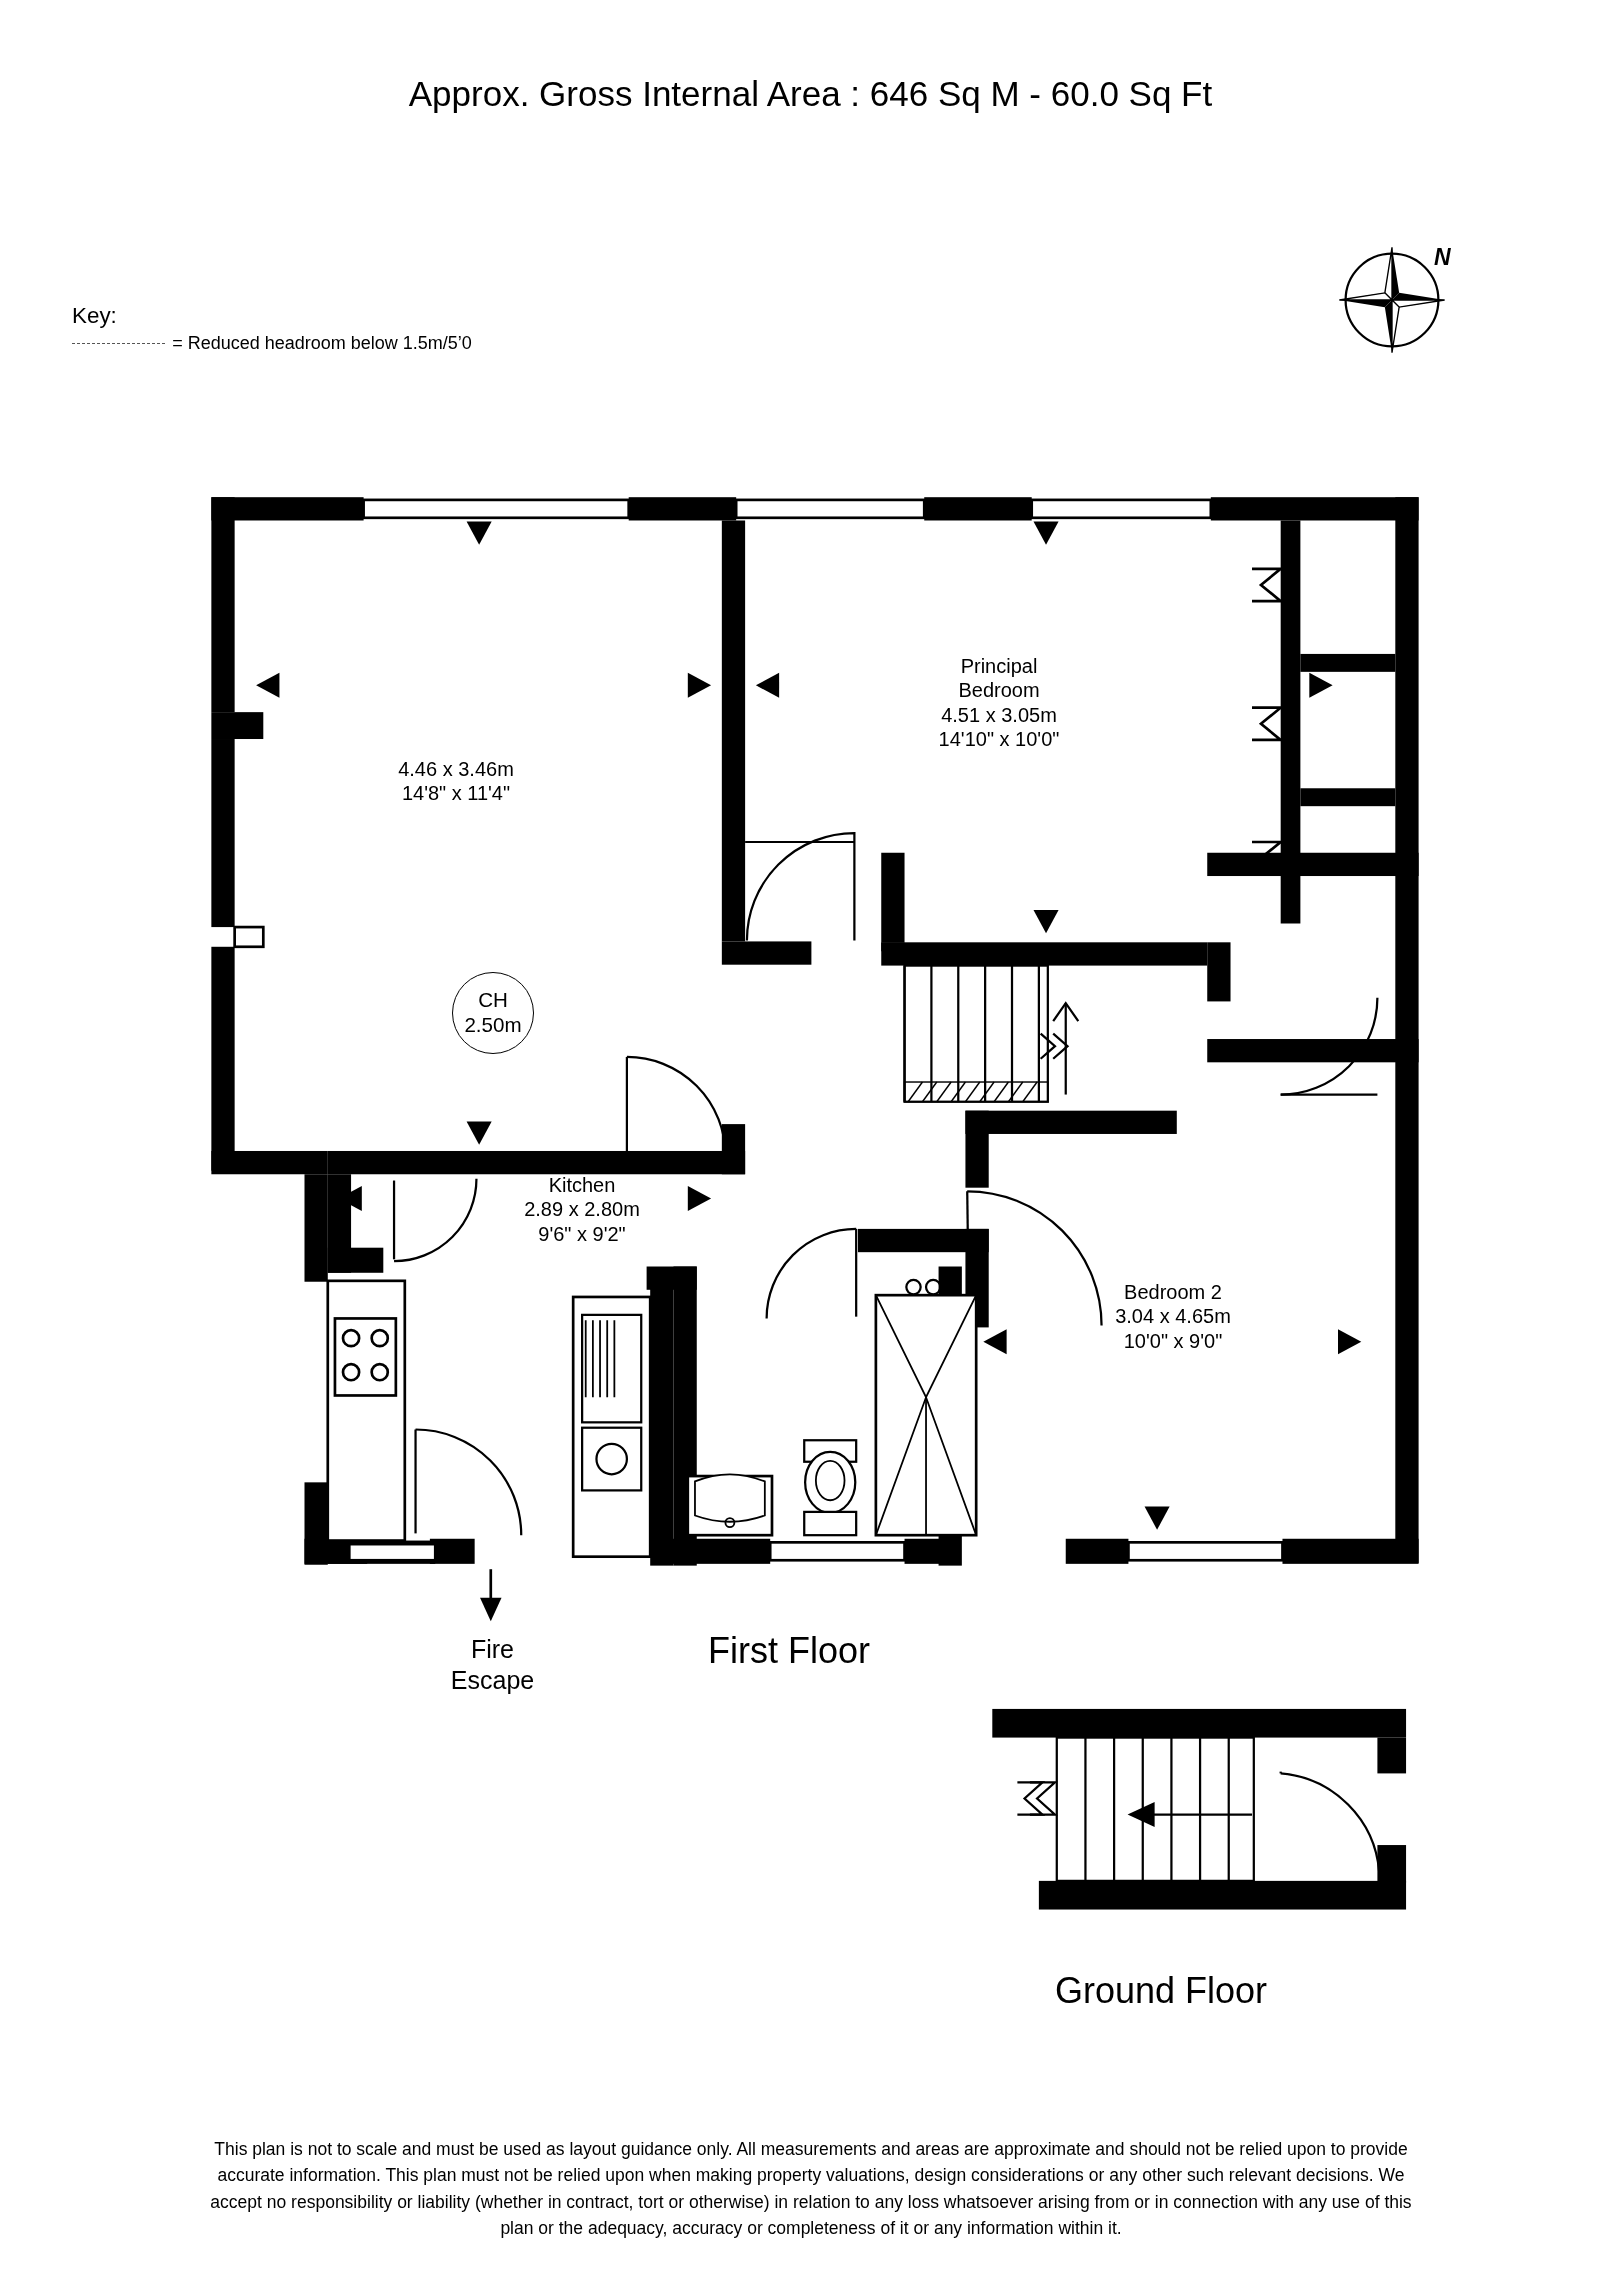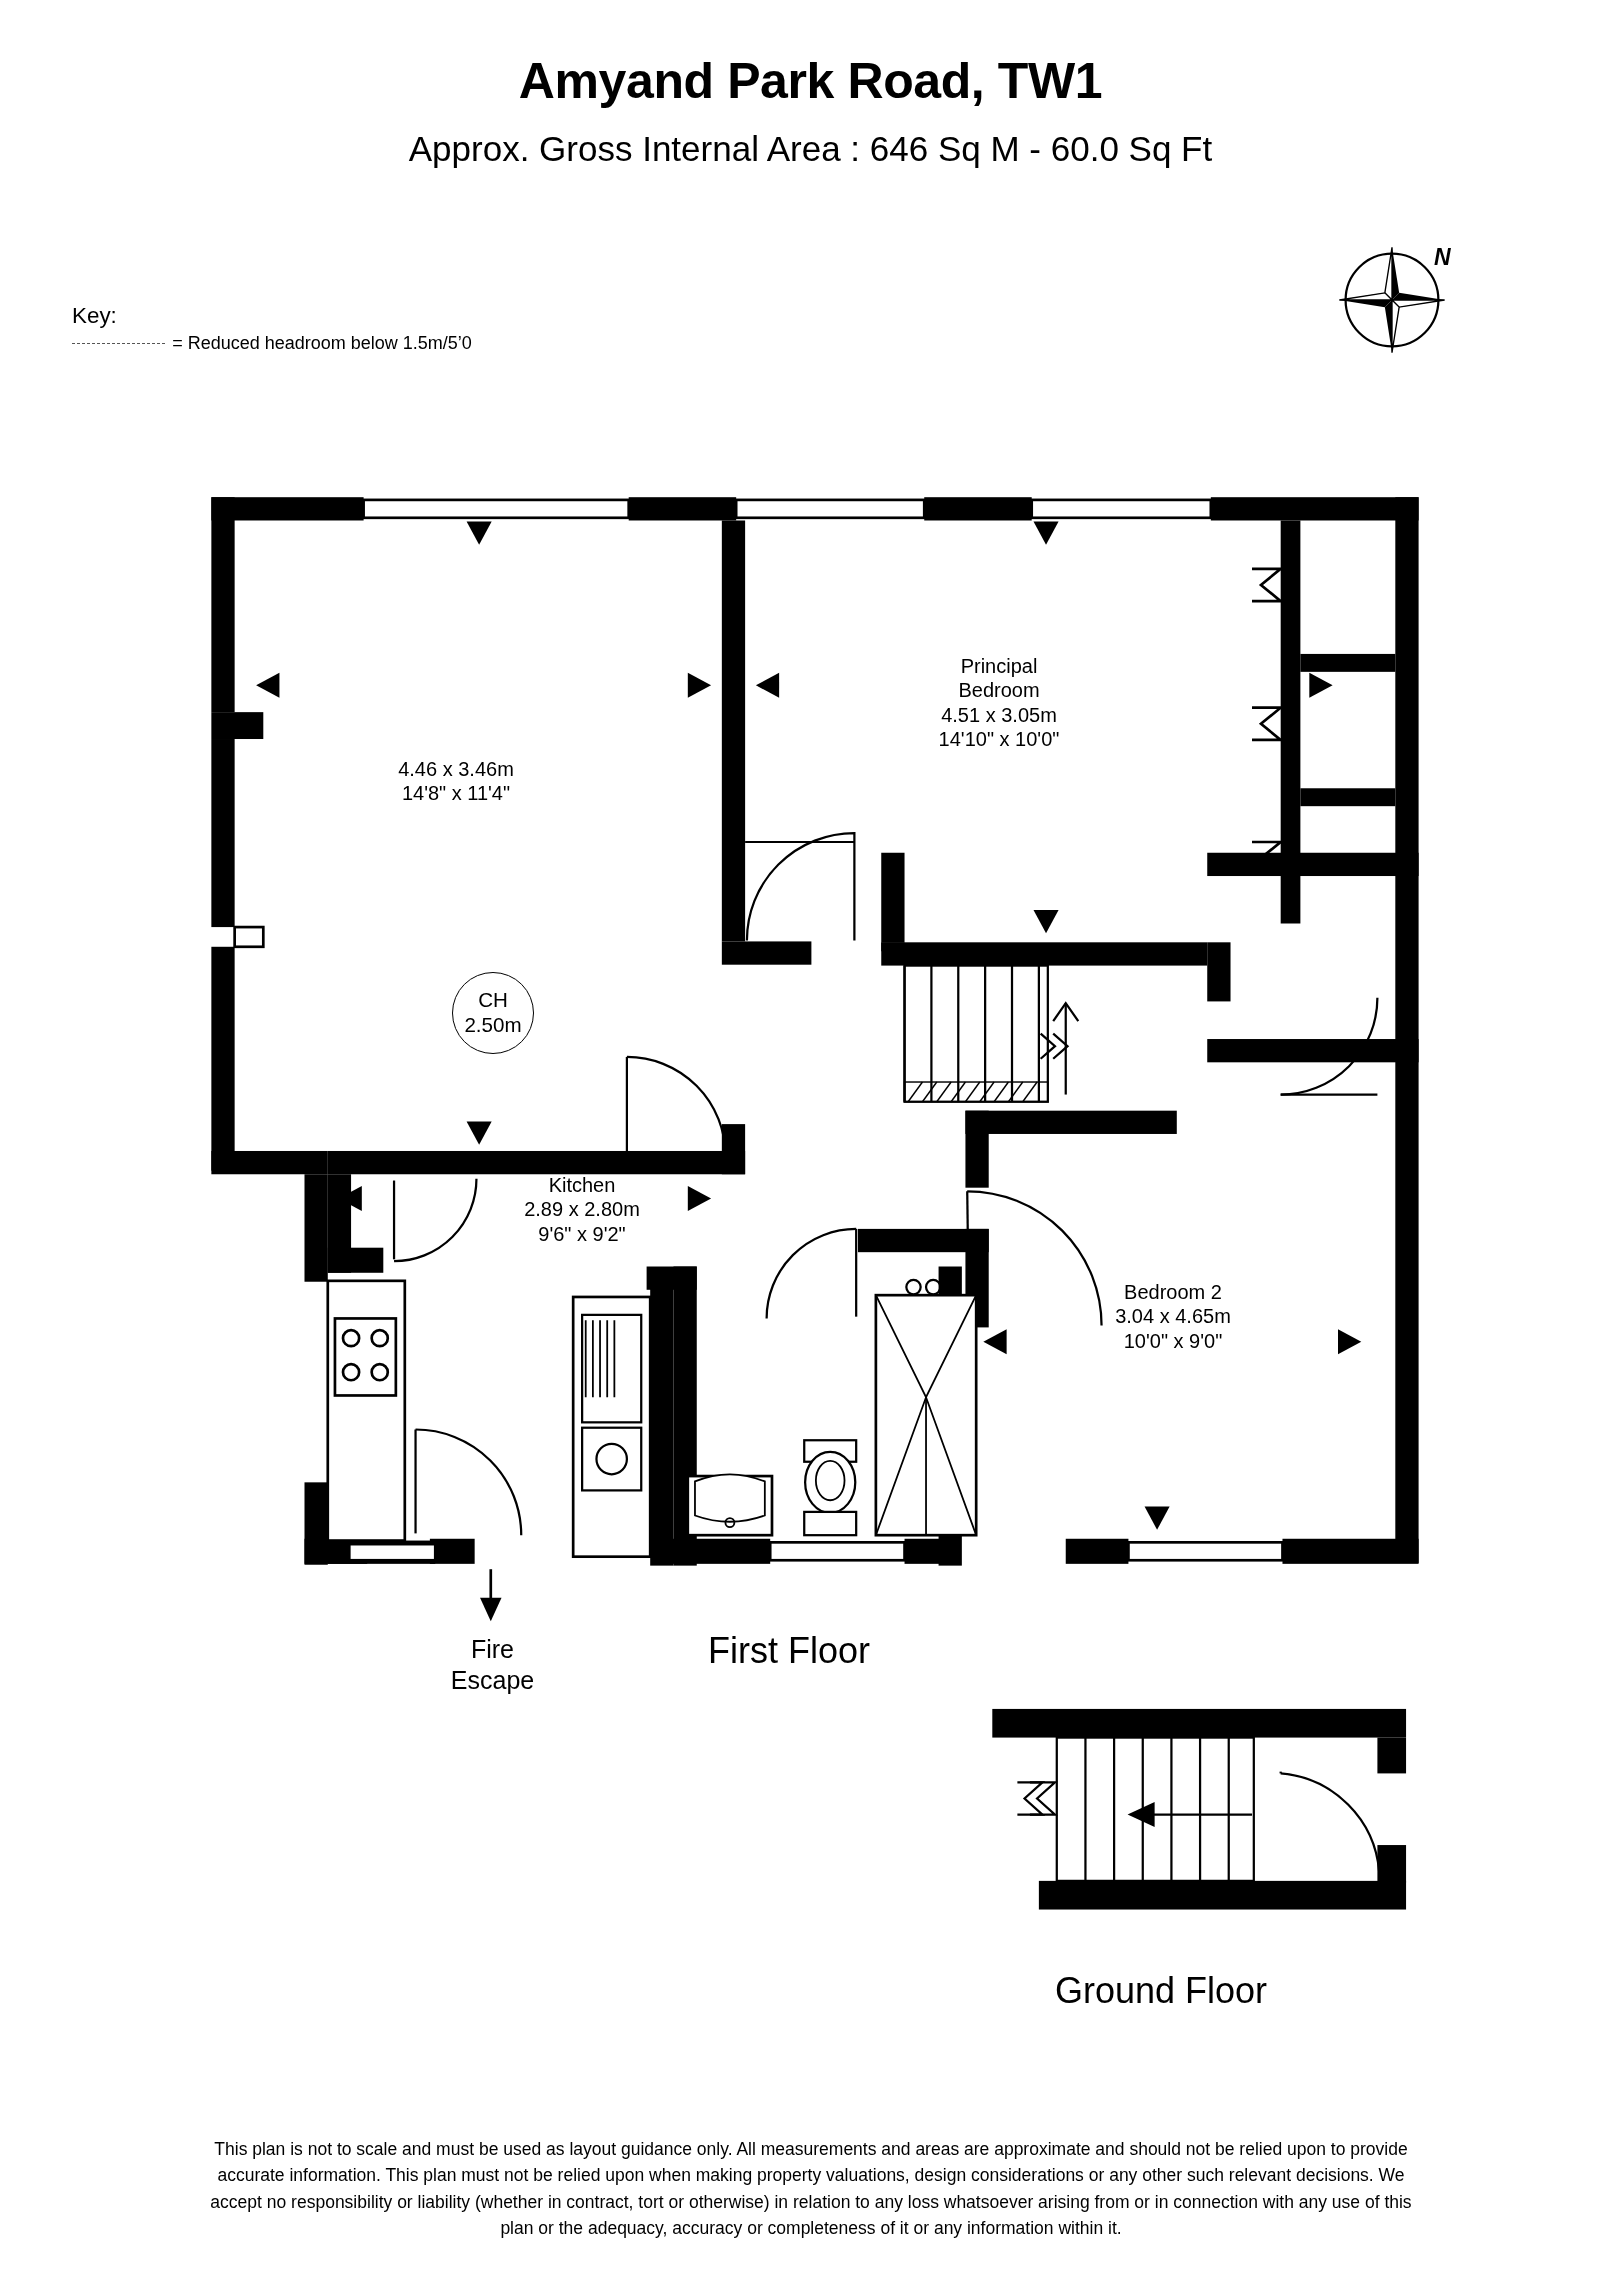--- a/index.html
+++ b/index.html
@@ -85,21 +85,20 @@
     font-size: 17.5px;
     line-height: 1.5;
   }
 
   svg { display: block; }
 </style>
 </head>
 <body>
 
 <div id="header">
-  <div id="plan-title">Amyand Park Road, TW1</div>
   <div id="plan-subtitle">Approx. Gross Internal Area : 646 Sq M - 60.0 Sq Ft</div>
 </div>
 
 <div id="key-block">
   <div id="key-label">Key:</div>
   <div id="key-row">
     <div id="key-dash"></div>
     <div id="key-text">= Reduced headroom below 1.5m/5’0</div>
   </div>
 </div>

